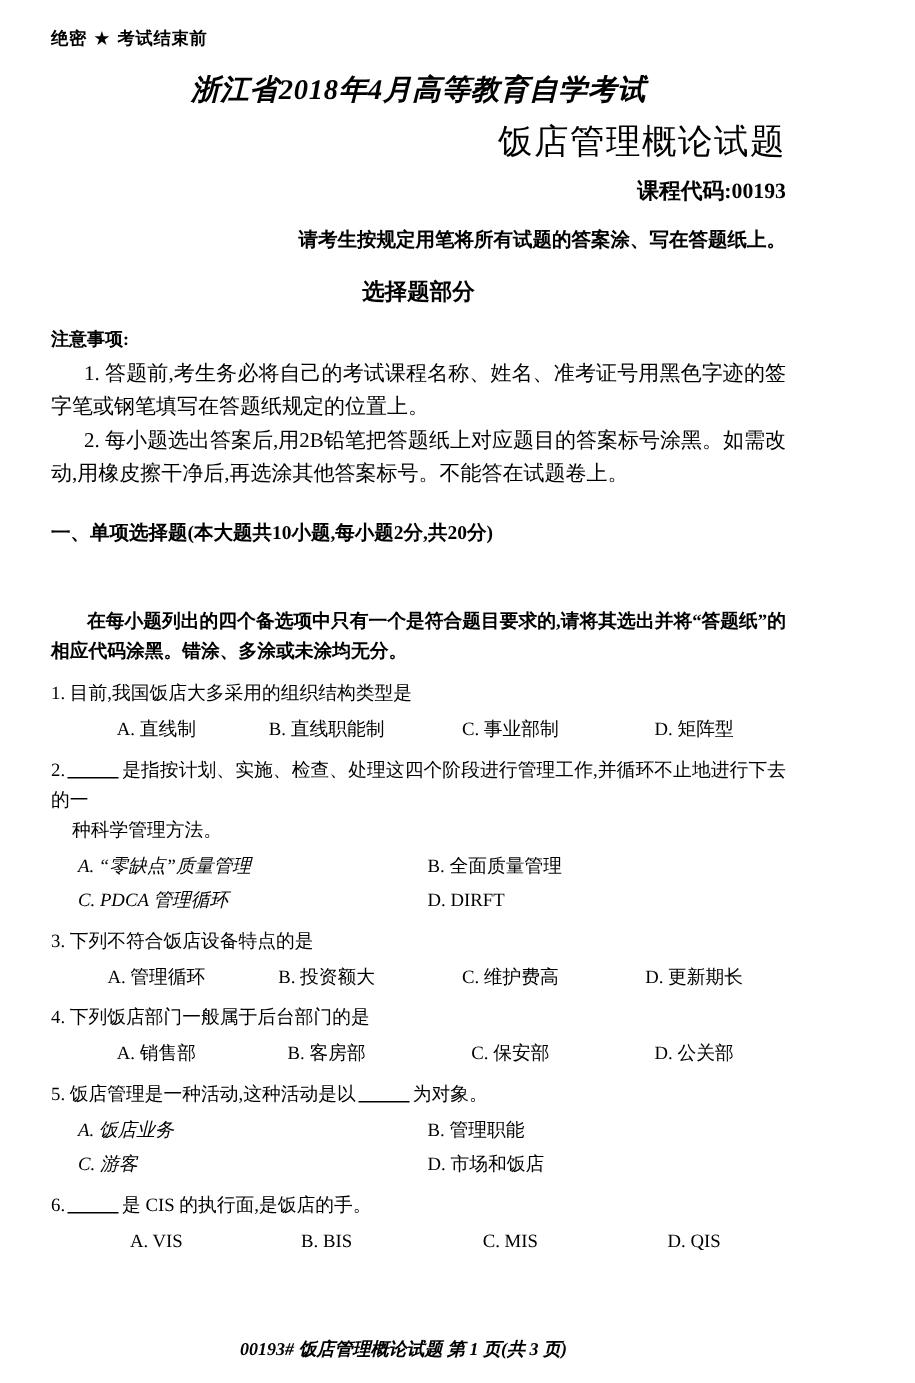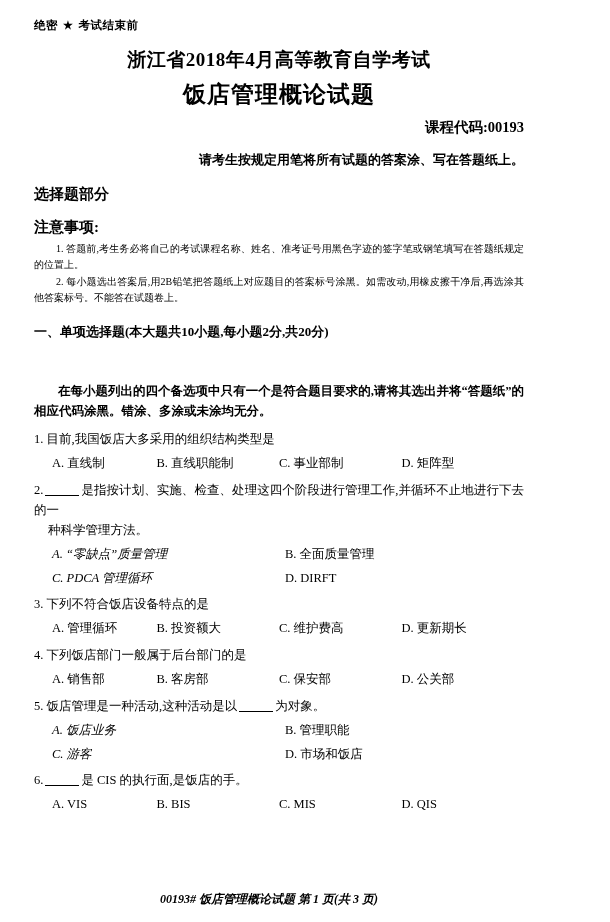--- a/index.html
+++ b/index.html
@@ -31,52 +31,54 @@
   .secret-line .star {
     margin: 0 5px;
     font-size: 11px;
   }
   .title-1 {
     text-align: center;
     font-size: 19px;
     font-weight: bold;
     letter-spacing: 0.5px;
     margin: 6px 0 4px 0;
+    font-style: italic;
   }
   .title-2 {
-    text-align: center;
+    text-align: right;
     font-size: 23px;
-    font-weight: bold;
+    font-weight: normal;
     letter-spacing: 1px;
     margin: 6px 0 6px 0;
   }
   .title-3 {
     text-align: right;
     font-size: 14.5px;
     font-weight: bold;
     margin: 8px 0 14px 0;
   }
   .notice-line {
     text-align: right;
     font-size: 13px;
     font-weight: bold;
     margin: 12px 0 16px 0;
   }
   .section-title {
+    text-align: center;
     font-size: 15px;
     font-weight: bold;
     margin: 14px 0 14px 0;
   }
   .attn-head {
-    font-size: 15px;
+    font-size: 12px;
     font-weight: bold;
     margin: 10px 0 4px 0;
   }
   .attn-item {
-    font-size: 10px;
+    font-size: 14px;
     line-height: 1.55;
     text-indent: 22px;
     margin: 2px 0;
     text-align: justify;
   }
   .part-head {
     font-size: 13px;
     font-weight: bold;
     margin: 18px 0 6px 0;
   }
@@ -109,20 +111,21 @@
     margin: 0 2px;
   }
   .opts-row {
     display: flex;
     font-size: 12.5px;
     margin-top: 5px;
     line-height: 1.5;
   }
   .opts-row.four > div {
     width: 25%;
+    text-align: center;
   }
   .opts-row.four > div:first-child {
     padding-left: 18px;
     box-sizing: border-box;
   }
   .opts-row.two > div {
     width: 50%;
   }
   .opts-row.two > div:first-child {
     padding-left: 18px;

